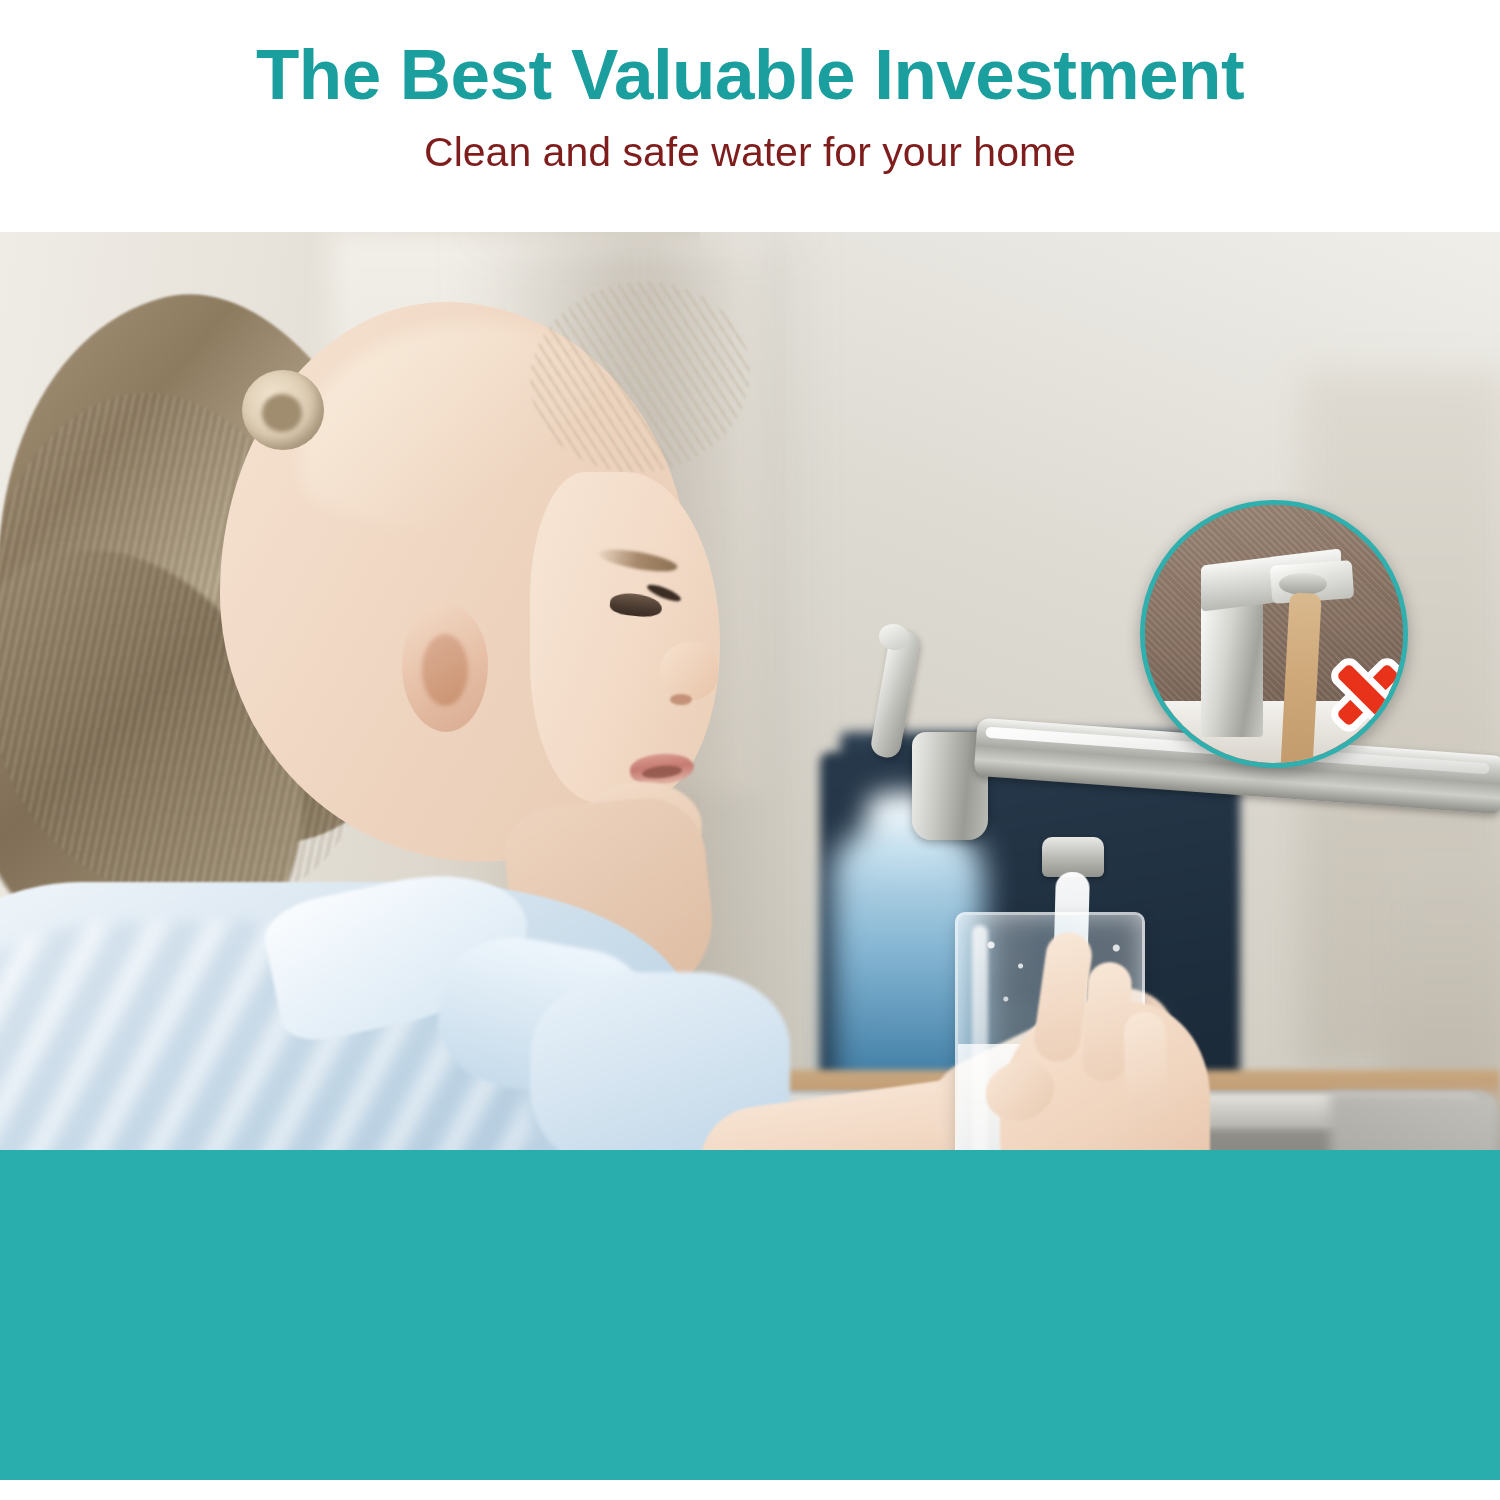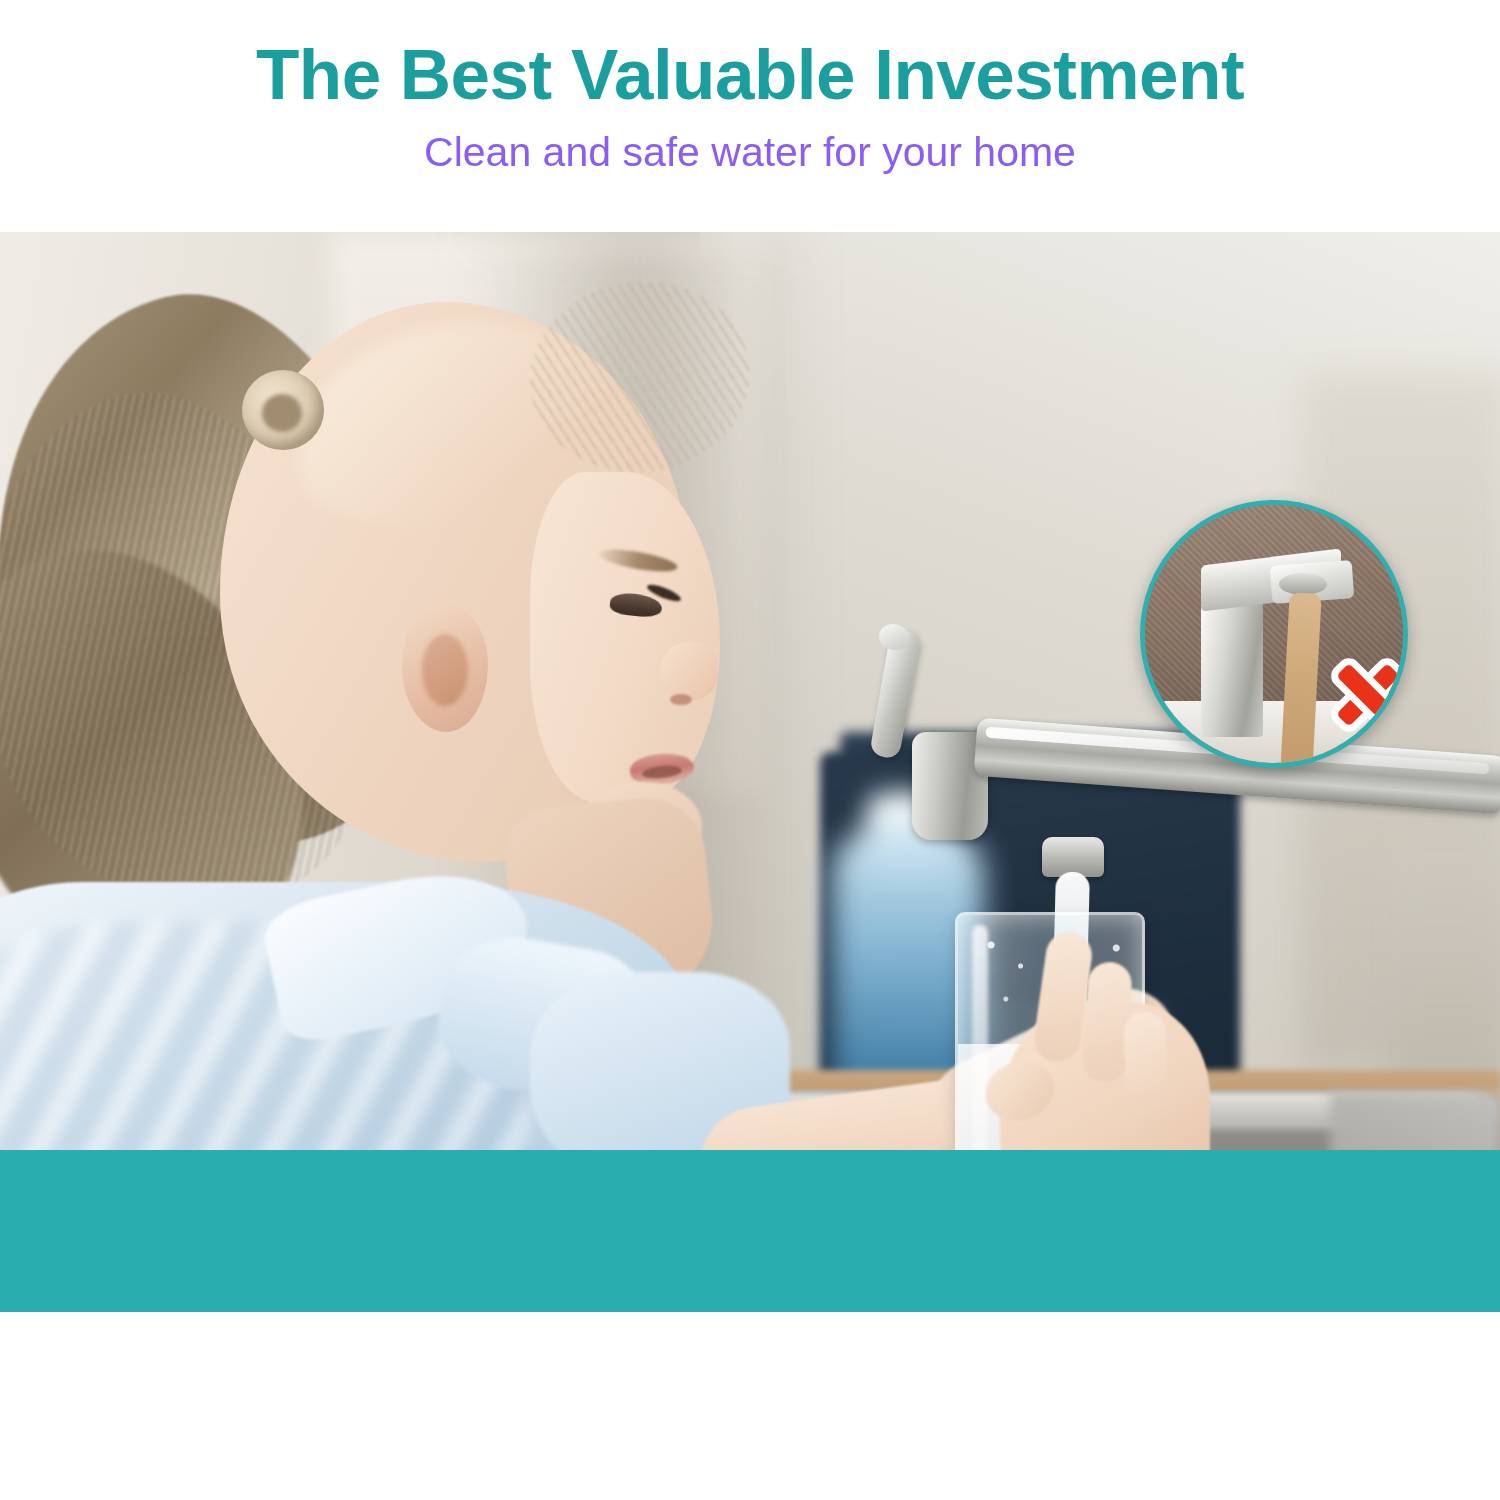--- a/index.html
+++ b/index.html
@@ -1,26 +1,26 @@
 <!DOCTYPE html>
 <html><head>
 <meta charset="utf-8">
 <style>
   * { margin:0; padding:0; box-sizing:border-box; }
   html,body { width:1500px; height:1500px; background:#ffffff; }
   body { font-family:"Liberation Sans", sans-serif; overflow:hidden; }
 
-  #page { position:relative; width:1500px; height:1312px; background:#fff; overflow:hidden; }
+  #page { position:relative; width:1500px; height:1480px; background:#fff; overflow:hidden; }
 
   
   .header { position:absolute; left:0; top:0; width:1500px; height:232px; background:#ffffff;
             display:flex; flex-direction:column; align-items:center; justify-content:flex-start; }
   .headline { margin-top:38px; font-size:71px; font-weight:bold; letter-spacing:-0.5px;
               color:#1a9e9e; white-space:nowrap; line-height:1.05; }
-  .subhead  { margin-top:16px; font-size:41px; color:#8b5cf6; white-space:nowrap; }
+  .subhead  { margin-top:16px; font-size:41px; color:#7f1d1d; white-space:nowrap; }
 
   
   .photo { position:absolute; left:0; top:232px; width:1500px; height:918px; overflow:hidden;
            background:#cfc7bb; }
 
   
   .wall-left   { position:absolute; left:0; top:0; width:760px; height:918px;
                  background:linear-gradient(100deg,#efece6 0%,#e6e1d8 35%,#d9d3c8 70%,#cdc6b9 100%); }
   .wall-right  { position:absolute; left:700px; top:0; width:800px; height:918px;
                  background:linear-gradient(200deg,#efeee9 0%,#dedbd3 40%,#cbc6bb 100%); }

